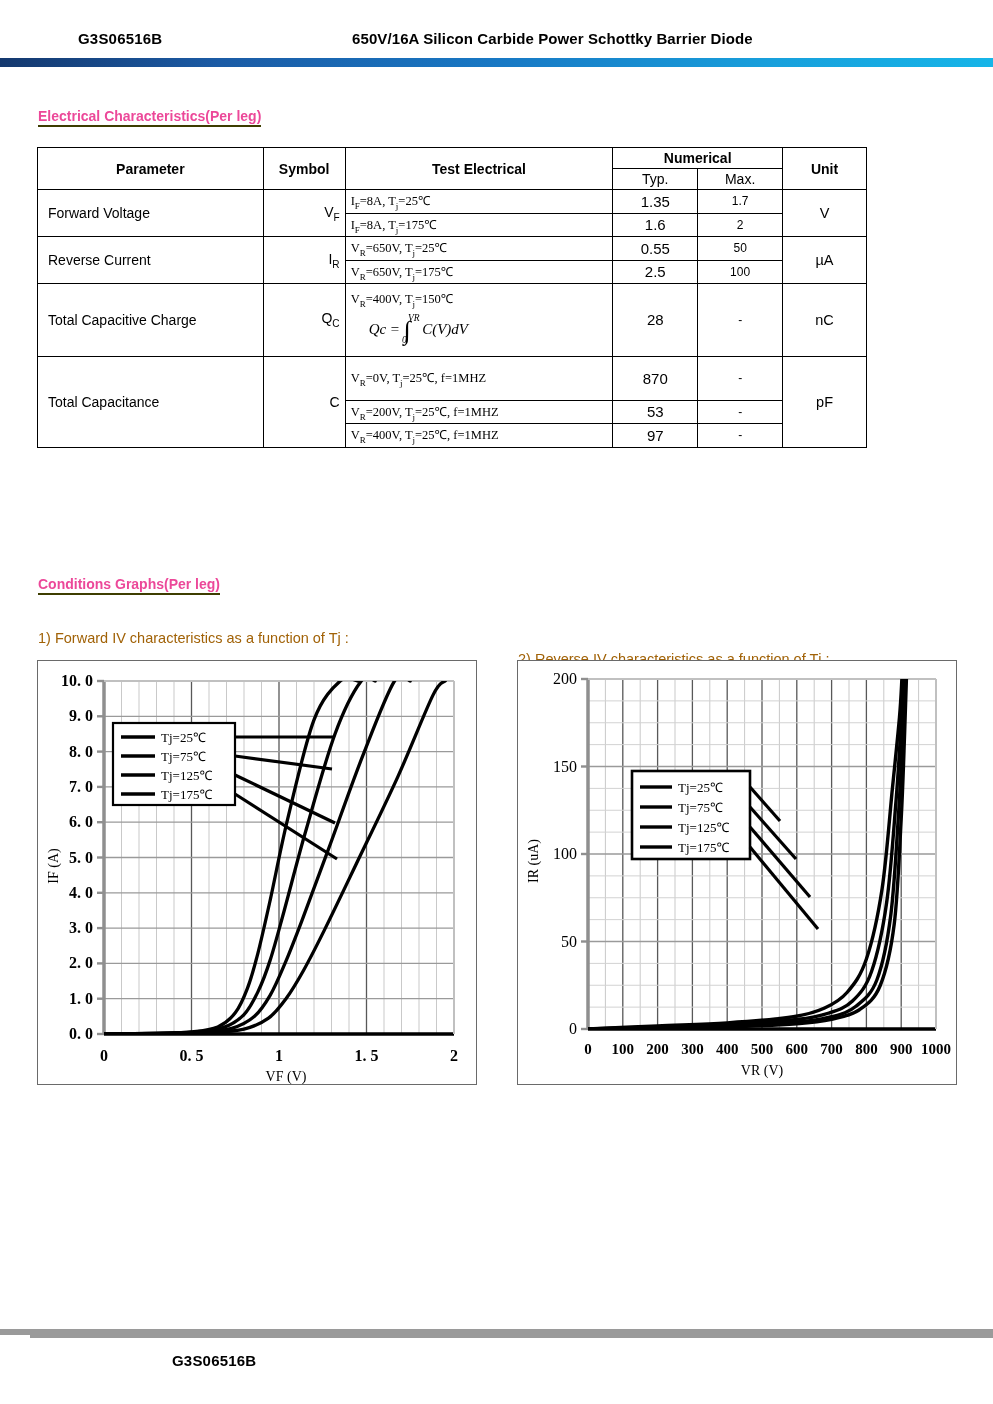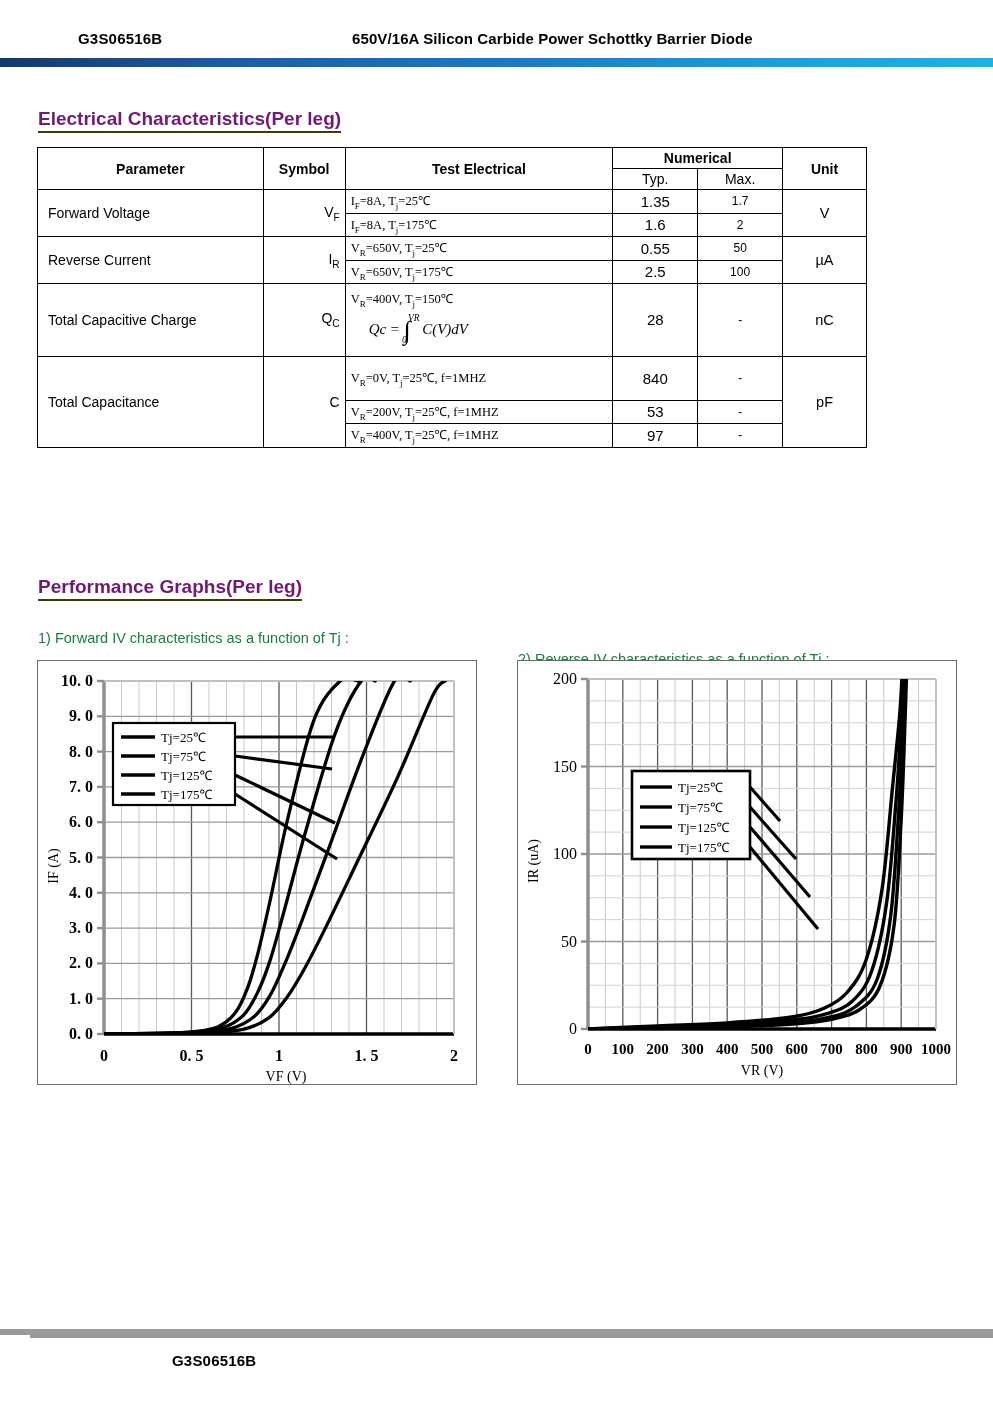--- a/index.html
+++ b/index.html
@@ -26,24 +26,24 @@
     font-size:15px; font-weight:bold; letter-spacing:0.1px;
   }
   .hdr-rule {
     position:absolute; left:0px; top:58px; width:993px; height:9px;
     background: linear-gradient(to right, #14386e 0%, #1b5ba5 22%, #1878c4 50%, #18a0dc 78%, #16b5e8 100%);
   }
 
   
   .sec-heading {
     position:absolute;
-    font-size:19px; font-weight:bold;
+    font-size:14px; font-weight:bold;
     border-bottom: 2px solid #3d3d00;
     padding-bottom:1px;
-    color:#701a75;
+    color:#ec4899;
   }
   #sec-electrical { left:38px; top:108px; }
   #sec-graphs    { left:38px; top:576px; }
 
   
   .spec-table {
     position:absolute; left:37px; top:147px;
     width:830px;
     border-collapse: collapse;
     font-size:13.5px;
@@ -80,21 +80,21 @@
     margin:7px 0 4px 18px;
     white-space:nowrap;
   }
   .formula .intg { font-size:26px; font-style:normal; vertical-align:-5px; position:relative; display:inline-block; }
   .formula .lim  { font-style:italic; font-size:9.5px; display:inline-block; vertical-align:top; position:relative; }
   .formula .lim .up { position:absolute; left:-3px; top:-3px; }
   .formula .lim .lo { position:absolute; left:-9px; top:19px; }
 
   
   .graph-caption {
-    position:absolute; font-size:14.5px; color:#15803d;
+    position:absolute; font-size:14.5px; color:#a16207;
   }
   #cap-left  { left:38px;  top:630px; }
   #cap-right { left:518px; top:629px;margin-top:22px; }
 
   
   .graph-box {
     position:absolute;
     border:1px solid #6a6a6a;
     background:#fff;
   }
@@ -178,38 +178,38 @@
       </td>
       <td class="typ">28</td>
       <td class="max">-</td>
       <td class="unit">nC</td>
     </tr>
 
     <tr>
       <td class="param-name" rowspan="3">Total Capacitance</td>
       <td class="sym" rowspan="3">C</td>
       <td class="cond" style="height:44px">V<sub>R</sub>=0V, T<sub>j</sub>=25℃, f=1MHZ</td>
-      <td class="typ">840</td>
+      <td class="typ">870</td>
       <td class="max">-</td>
       <td class="unit" rowspan="3">pF</td>
     </tr>
     <tr>
       <td class="cond">V<sub>R</sub>=200V, T<sub>j</sub>=25℃, f=1MHZ</td>
       <td class="typ">53</td>
       <td class="max">-</td>
     </tr>
     <tr>
       <td class="cond">V<sub>R</sub>=400V, T<sub>j</sub>=25℃, f=1MHZ</td>
       <td class="typ">97</td>
       <td class="max">-</td>
     </tr>
   </tbody>
 </table>
 
-<div class="sec-heading" id="sec-graphs">Performance Graphs(Per leg)</div>
+<div class="sec-heading" id="sec-graphs">Conditions Graphs(Per leg)</div>
 
 <div class="graph-caption" id="cap-left">1)  Forward IV characteristics as a function of Tj :</div>
 <div class="graph-caption" id="cap-right">2) Reverse IV characteristics as a function of Tj :</div>
 
 <div class="graph-box" id="graph-left">
   <svg id="svg-left" width="438" height="423" viewBox="0 0 438 423">
       <defs>
         <clipPath id="clipL">
           <rect x="66" y="20" width="350" height="353"></rect>
         </clipPath>

